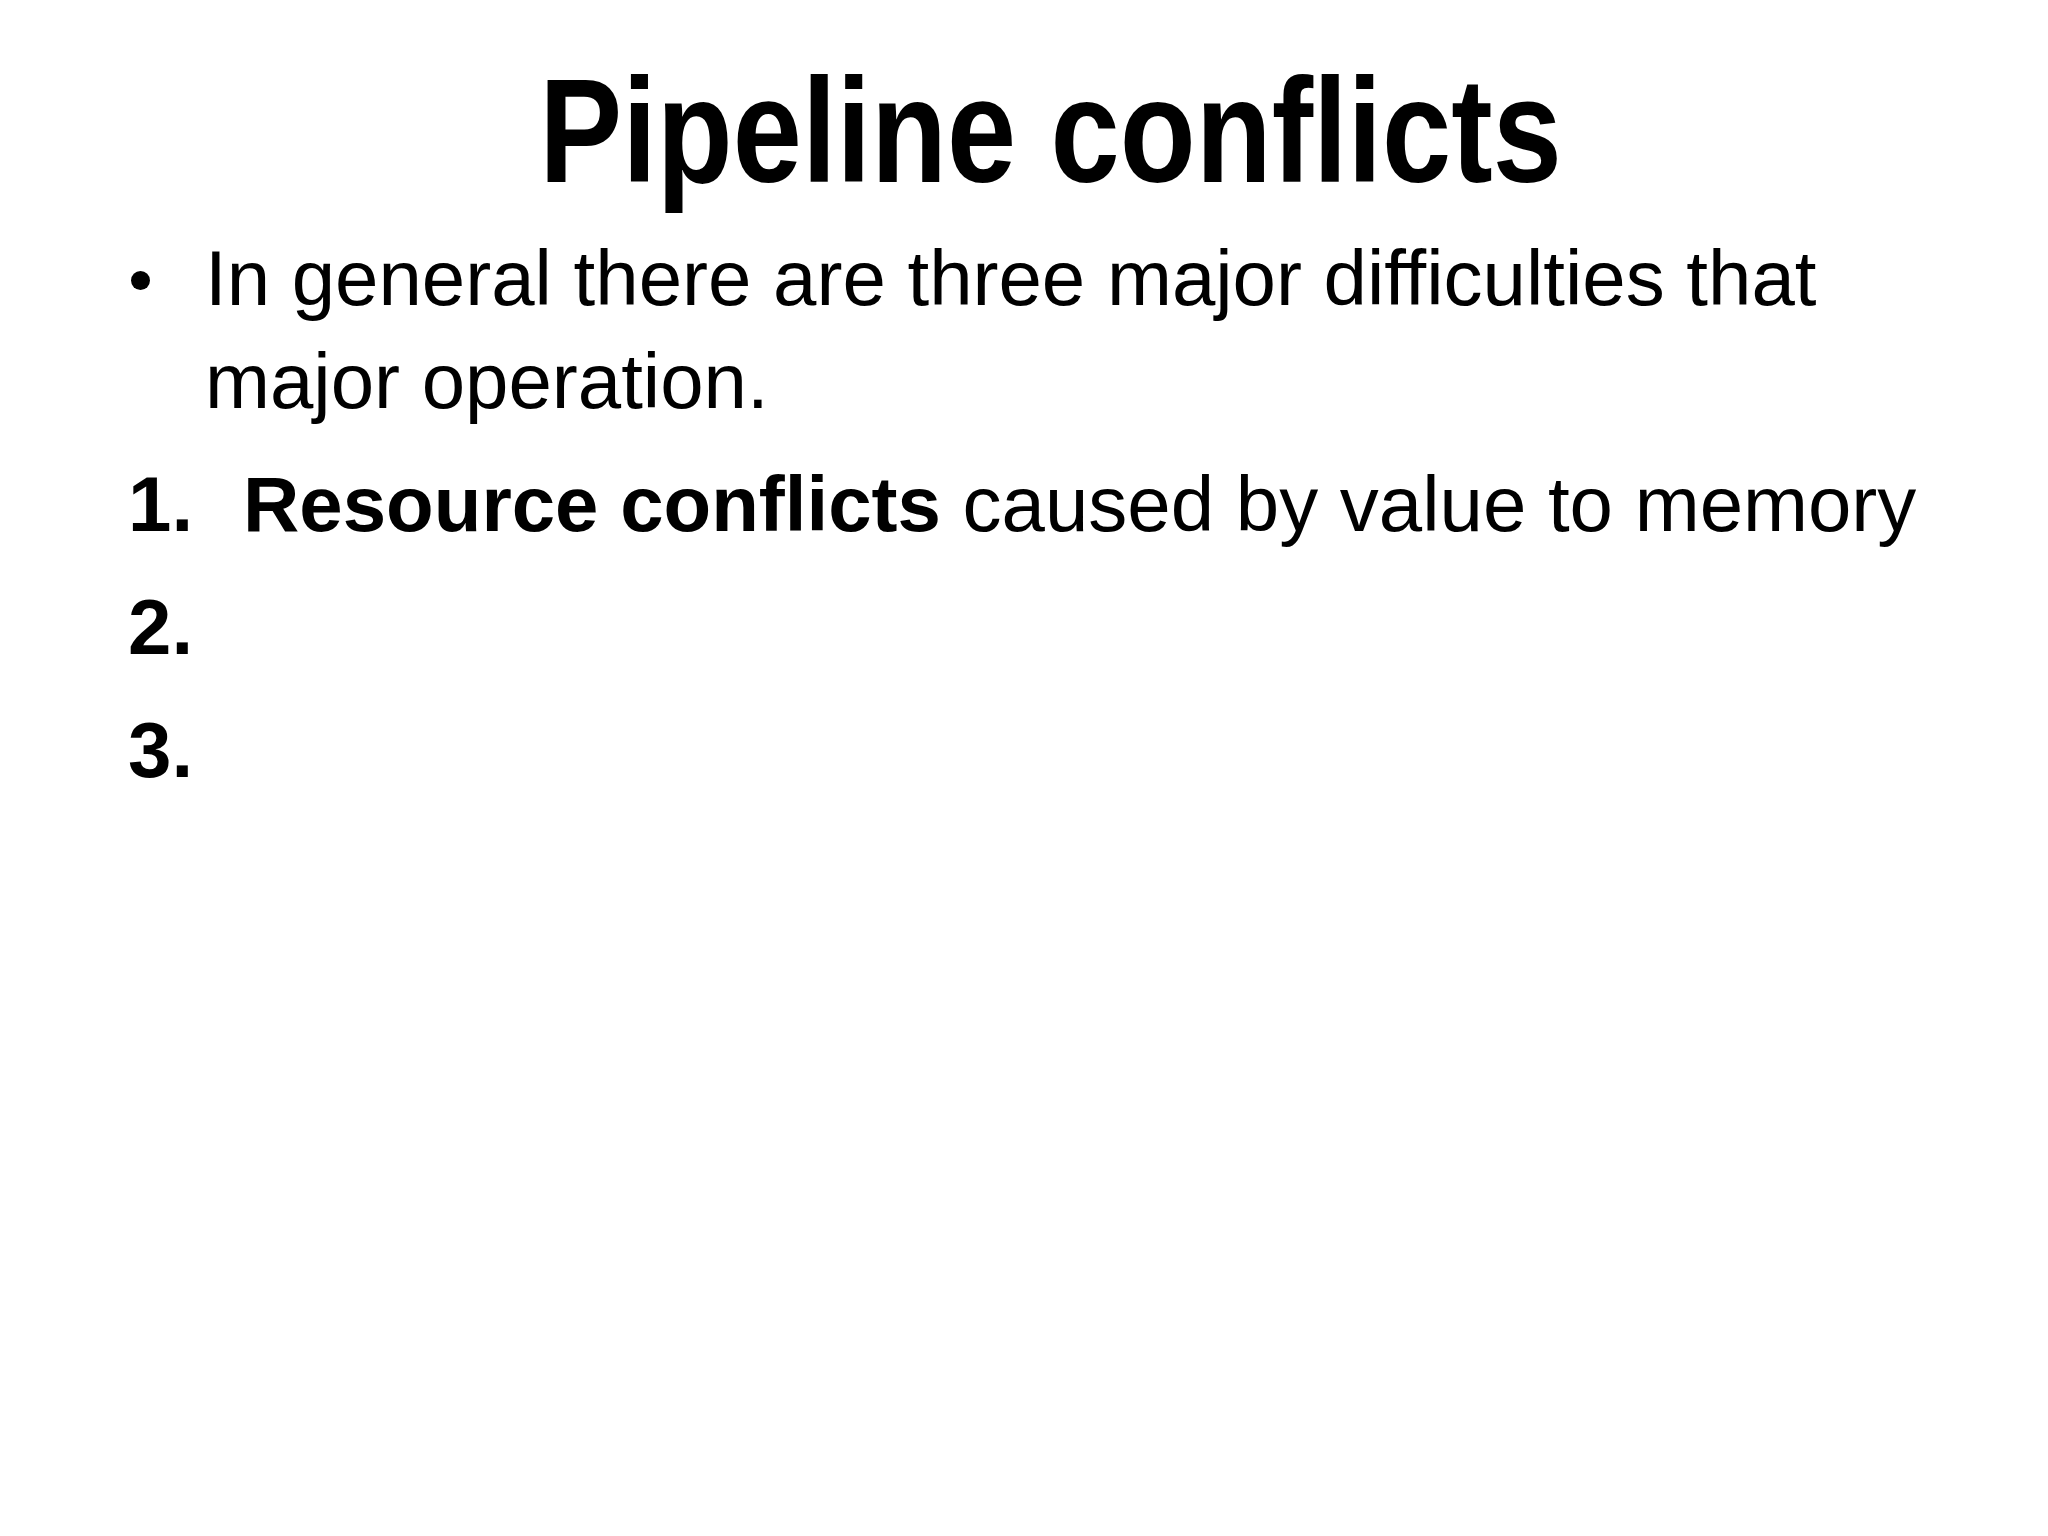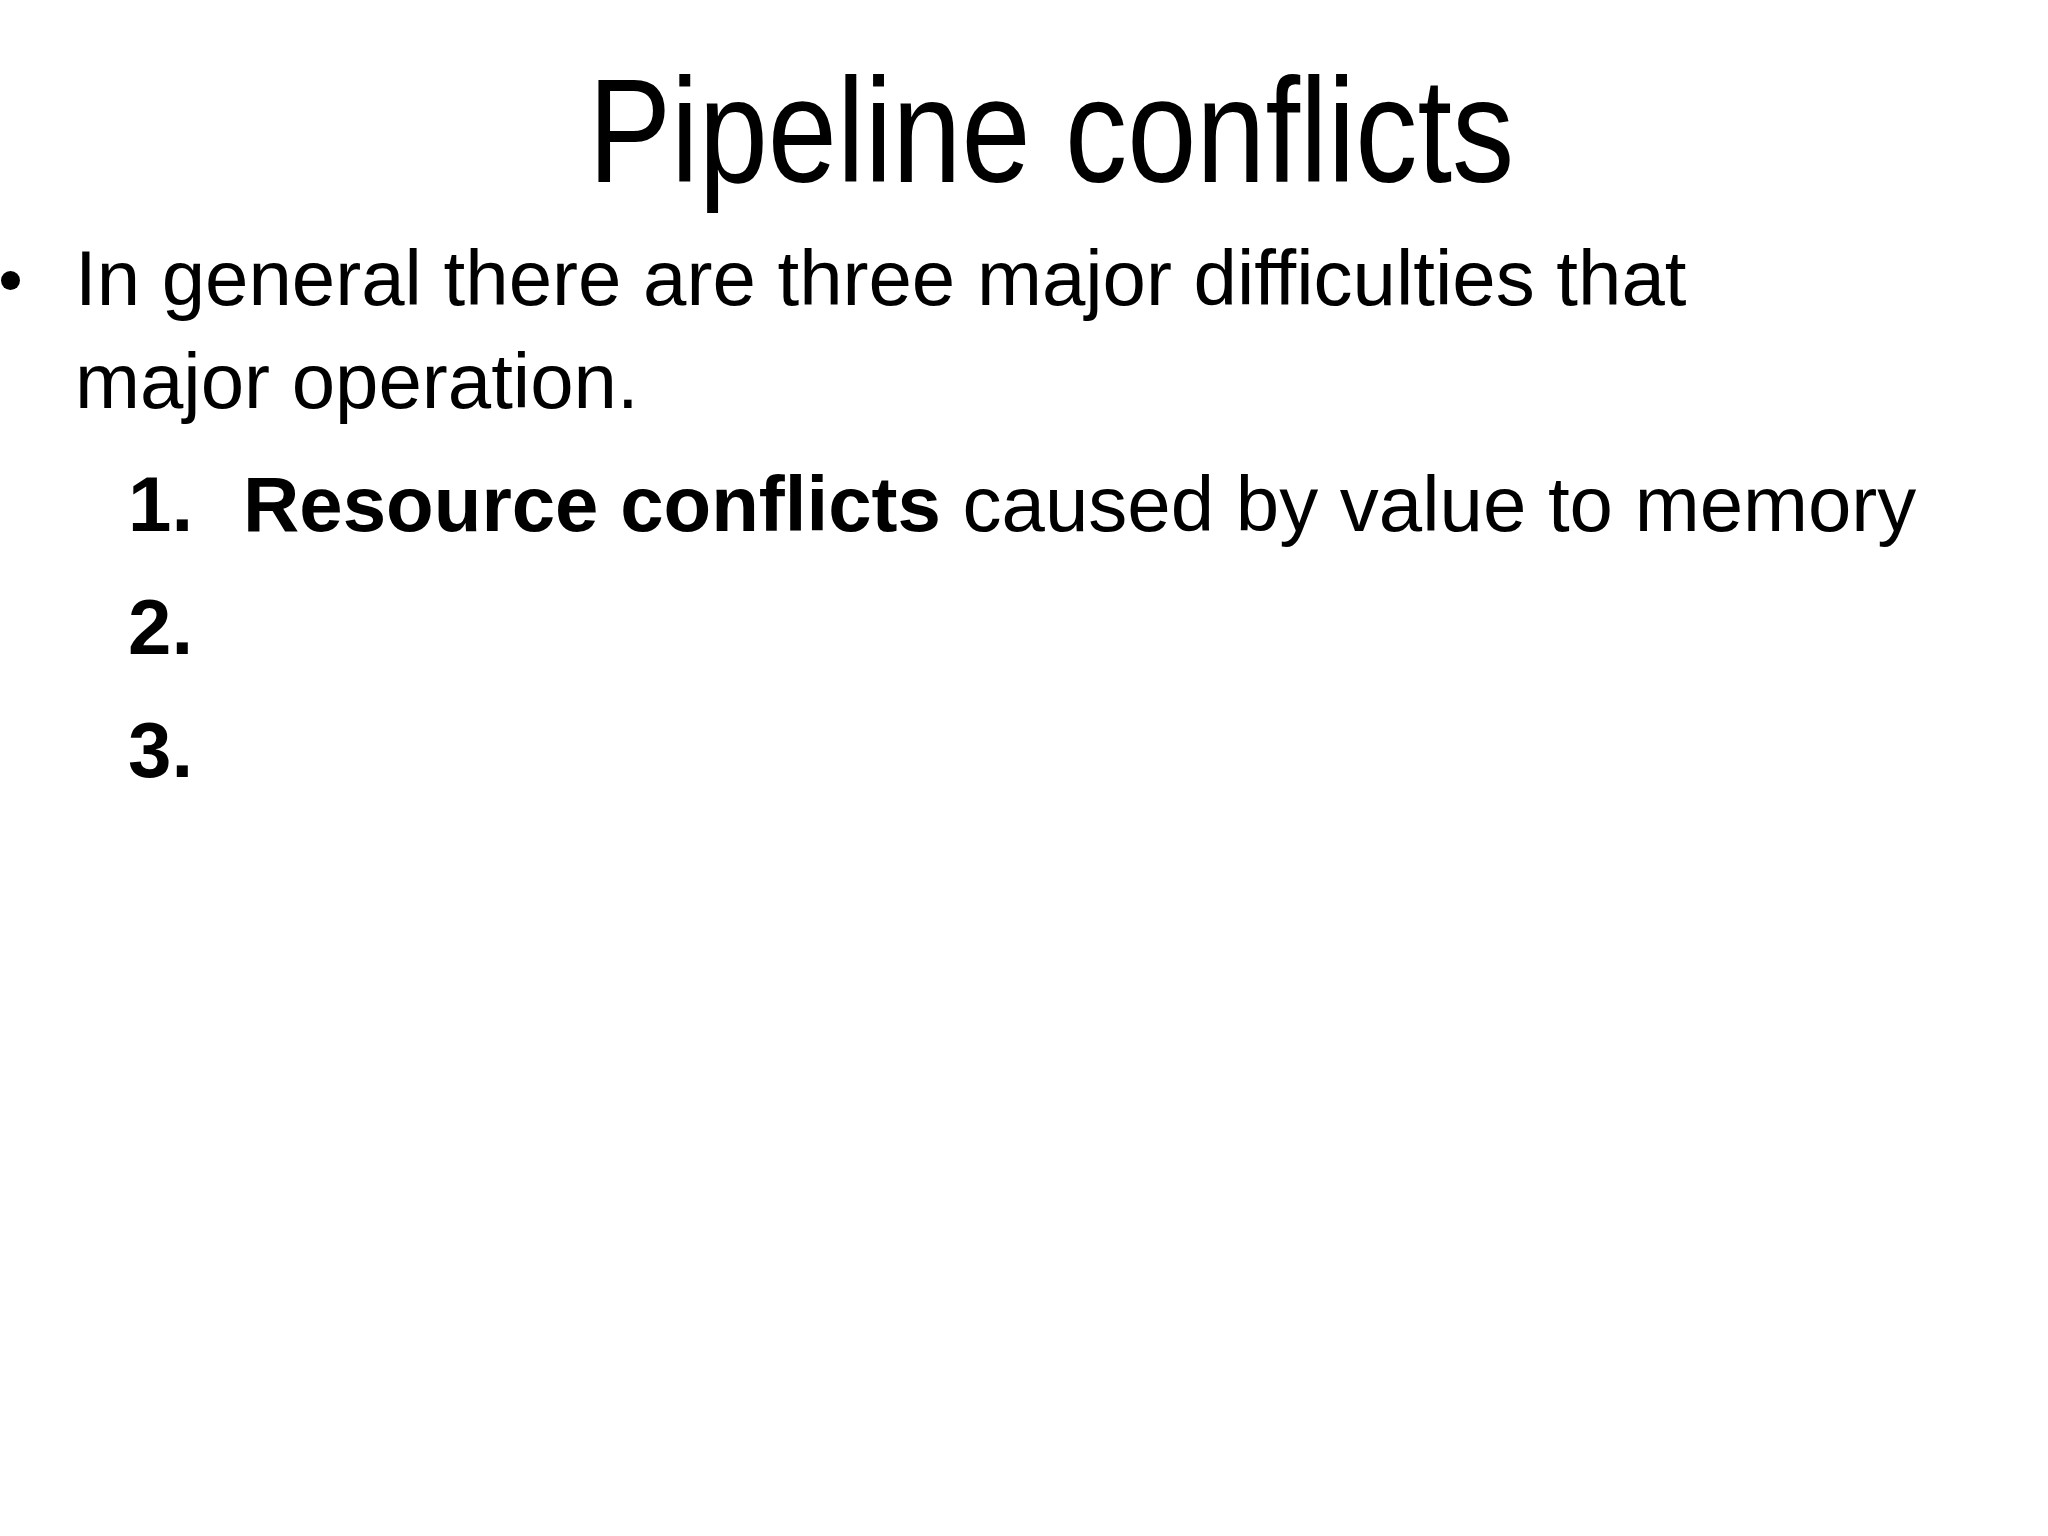--- a/index.html
+++ b/index.html
@@ -20,21 +20,21 @@
     height: 1536px;
     background: #ffffff;
   }
   
   .slide-title {
     margin: 42px 0 0 0;
     padding-left: 54px;          
     text-align: center;
     font-size: 148px;
     line-height: 178px;
-    font-weight: 400;
+    font-weight: 700;
   }
   .slide-title .title-text {
     display: inline-block;
     transform: scaleX(0.84);      
     transform-origin: 50% 50%;
     white-space: nowrap;
   }
   
   .content {
     margin-top: 7px;
@@ -42,20 +42,21 @@
   .para {
     display: flex;
     align-items: flex-start;
     font-size: 78px;
     line-height: 103px;
   }
   .para + .para {
     margin-top: 20px;
   }
   .para.intro {
+    padding-left: 130px;
   }
   .intro .marker {
     position: relative;
     flex: none;
     width: 75px;
     height: 103px;
   }
   .bullet-dot {
     position: absolute;
     left: 1px;

